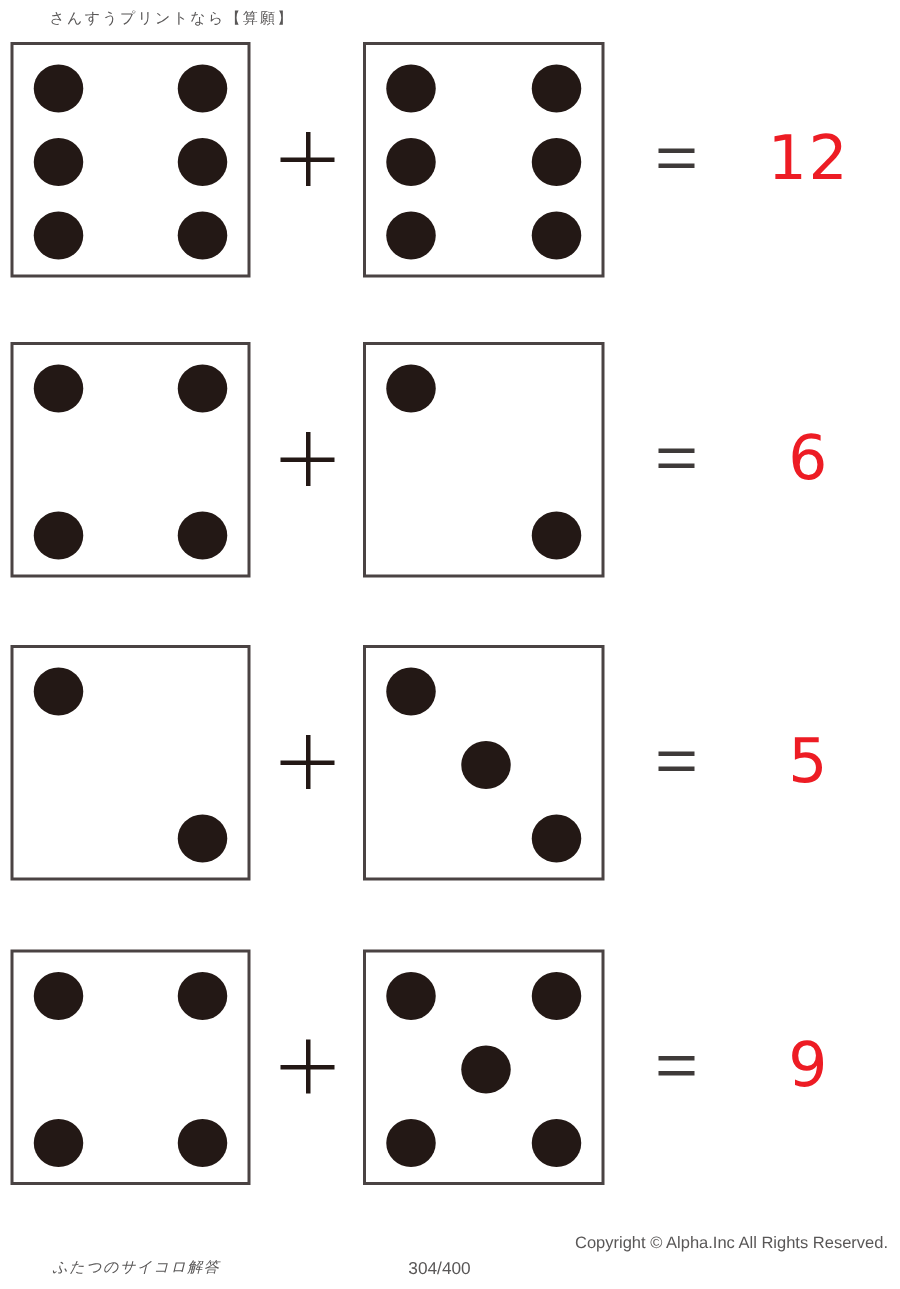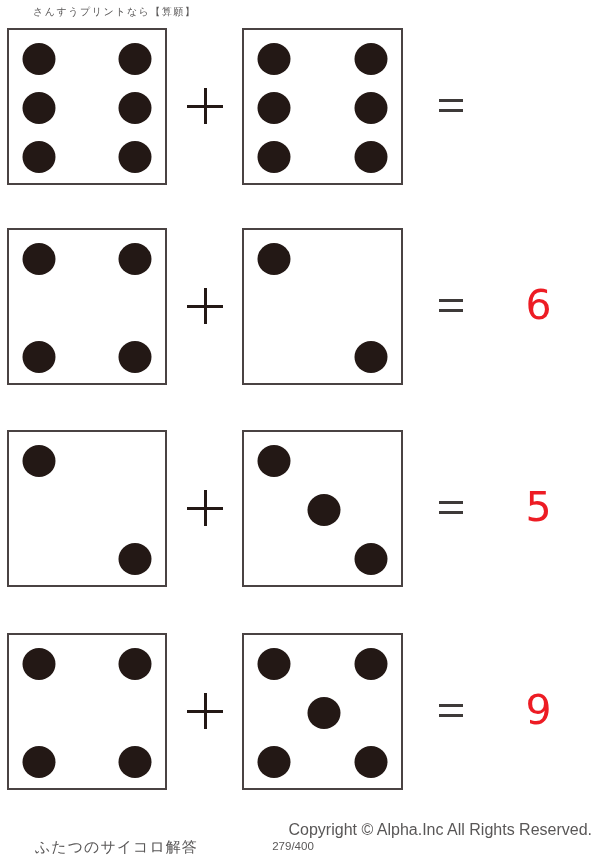--- a/index.html
+++ b/index.html
@@ -29,30 +29,30 @@
   .plus .pv{position:absolute;left:16.5px;top:0;width:3px;height:36px;background:var(--ink);}
   .equals{position:absolute;left:439px;top:71px;width:24px;height:13px;}
   .equals .eb{display:block;width:24px;height:3px;background:var(--sign);}
   .equals .eb + .eb{margin-top:7px;}
   .answer{
     position:absolute;left:498px;top:54px;width:82px;text-align:center;
     font-size:41px;line-height:46px;color:var(--red);
     font-family:"DejaVu Sans", sans-serif;letter-spacing:1px;
   }
   .footer-title{
-    position:absolute;left:35px;top:838px;font-size:15px;letter-spacing:1px;
-    color:var(--gray-text);white-space:nowrap;
+    position:absolute;left:35px;top:838px;font-size:10px;letter-spacing:1px;
+    color:var(--gray-text);white-space:nowrap;font-style:italic;
   }
   .footer-page{
     position:absolute;left:263px;top:840px;width:60px;text-align:center;
     font-size:11.5px;color:var(--gray-text);
   }
   .footer-copy{
     position:absolute;right:8px;top:822px;text-align:right;
-    font-size:16px;line-height:15px;color:var(--gray-text);white-space:nowrap;
+    font-size:11px;line-height:15px;color:var(--gray-text);white-space:nowrap;
   }
 </style>
 </head>
 <body style="--red: #ed1c24; --ink: #231815; --gray-text: #595757; --die-border: #4a4343;">
 
 <div class="header">さんすうプリントなら【算願】</div>
 
 <div class="row row1">
   <div class="die die-left" aria-label="6 pips">
       <span class="pip" style="left: 19%; top: 19%;"></span>
@@ -71,20 +71,21 @@
       <span class="pip" style="left: 81%; top: 19%;"></span>
       <span class="pip" style="left: 19%; top: 51%;"></span>
       <span class="pip" style="left: 81%; top: 51%;"></span>
       <span class="pip" style="left: 19%; top: 83%;"></span>
       <span class="pip" style="left: 81%; top: 83%;"></span>
     </div>
   <div class="equals" aria-label="=">
       <i class="eb"></i>
       <i class="eb"></i>
     </div>
+  <div class="answer">12</div>
 </div>
 
 <div class="row row2">
   <div class="die die-left" aria-label="4 pips">
       <span class="pip" style="left: 19%; top: 19%;"></span>
       <span class="pip" style="left: 81%; top: 19%;"></span>
       <span class="pip" style="left: 19%; top: 83%;"></span>
       <span class="pip" style="left: 81%; top: 83%;"></span>
     </div>
   <div class="plus" aria-label="+">
@@ -142,16 +143,16 @@
       <span class="pip" style="left: 81%; top: 83%;"></span>
     </div>
   <div class="equals" aria-label="=">
       <i class="eb"></i>
       <i class="eb"></i>
     </div>
   <div class="answer">9</div>
 </div>
 
 <div class="footer-title">ふたつのサイコロ解答</div>
-<div class="footer-page">279/400</div>
+<div class="footer-page">304/400</div>
 <div class="footer-copy">
   <div>Copyright ©  Alpha.Inc All Rights Reserved.</div>
 </div>
 
 </body></html>

